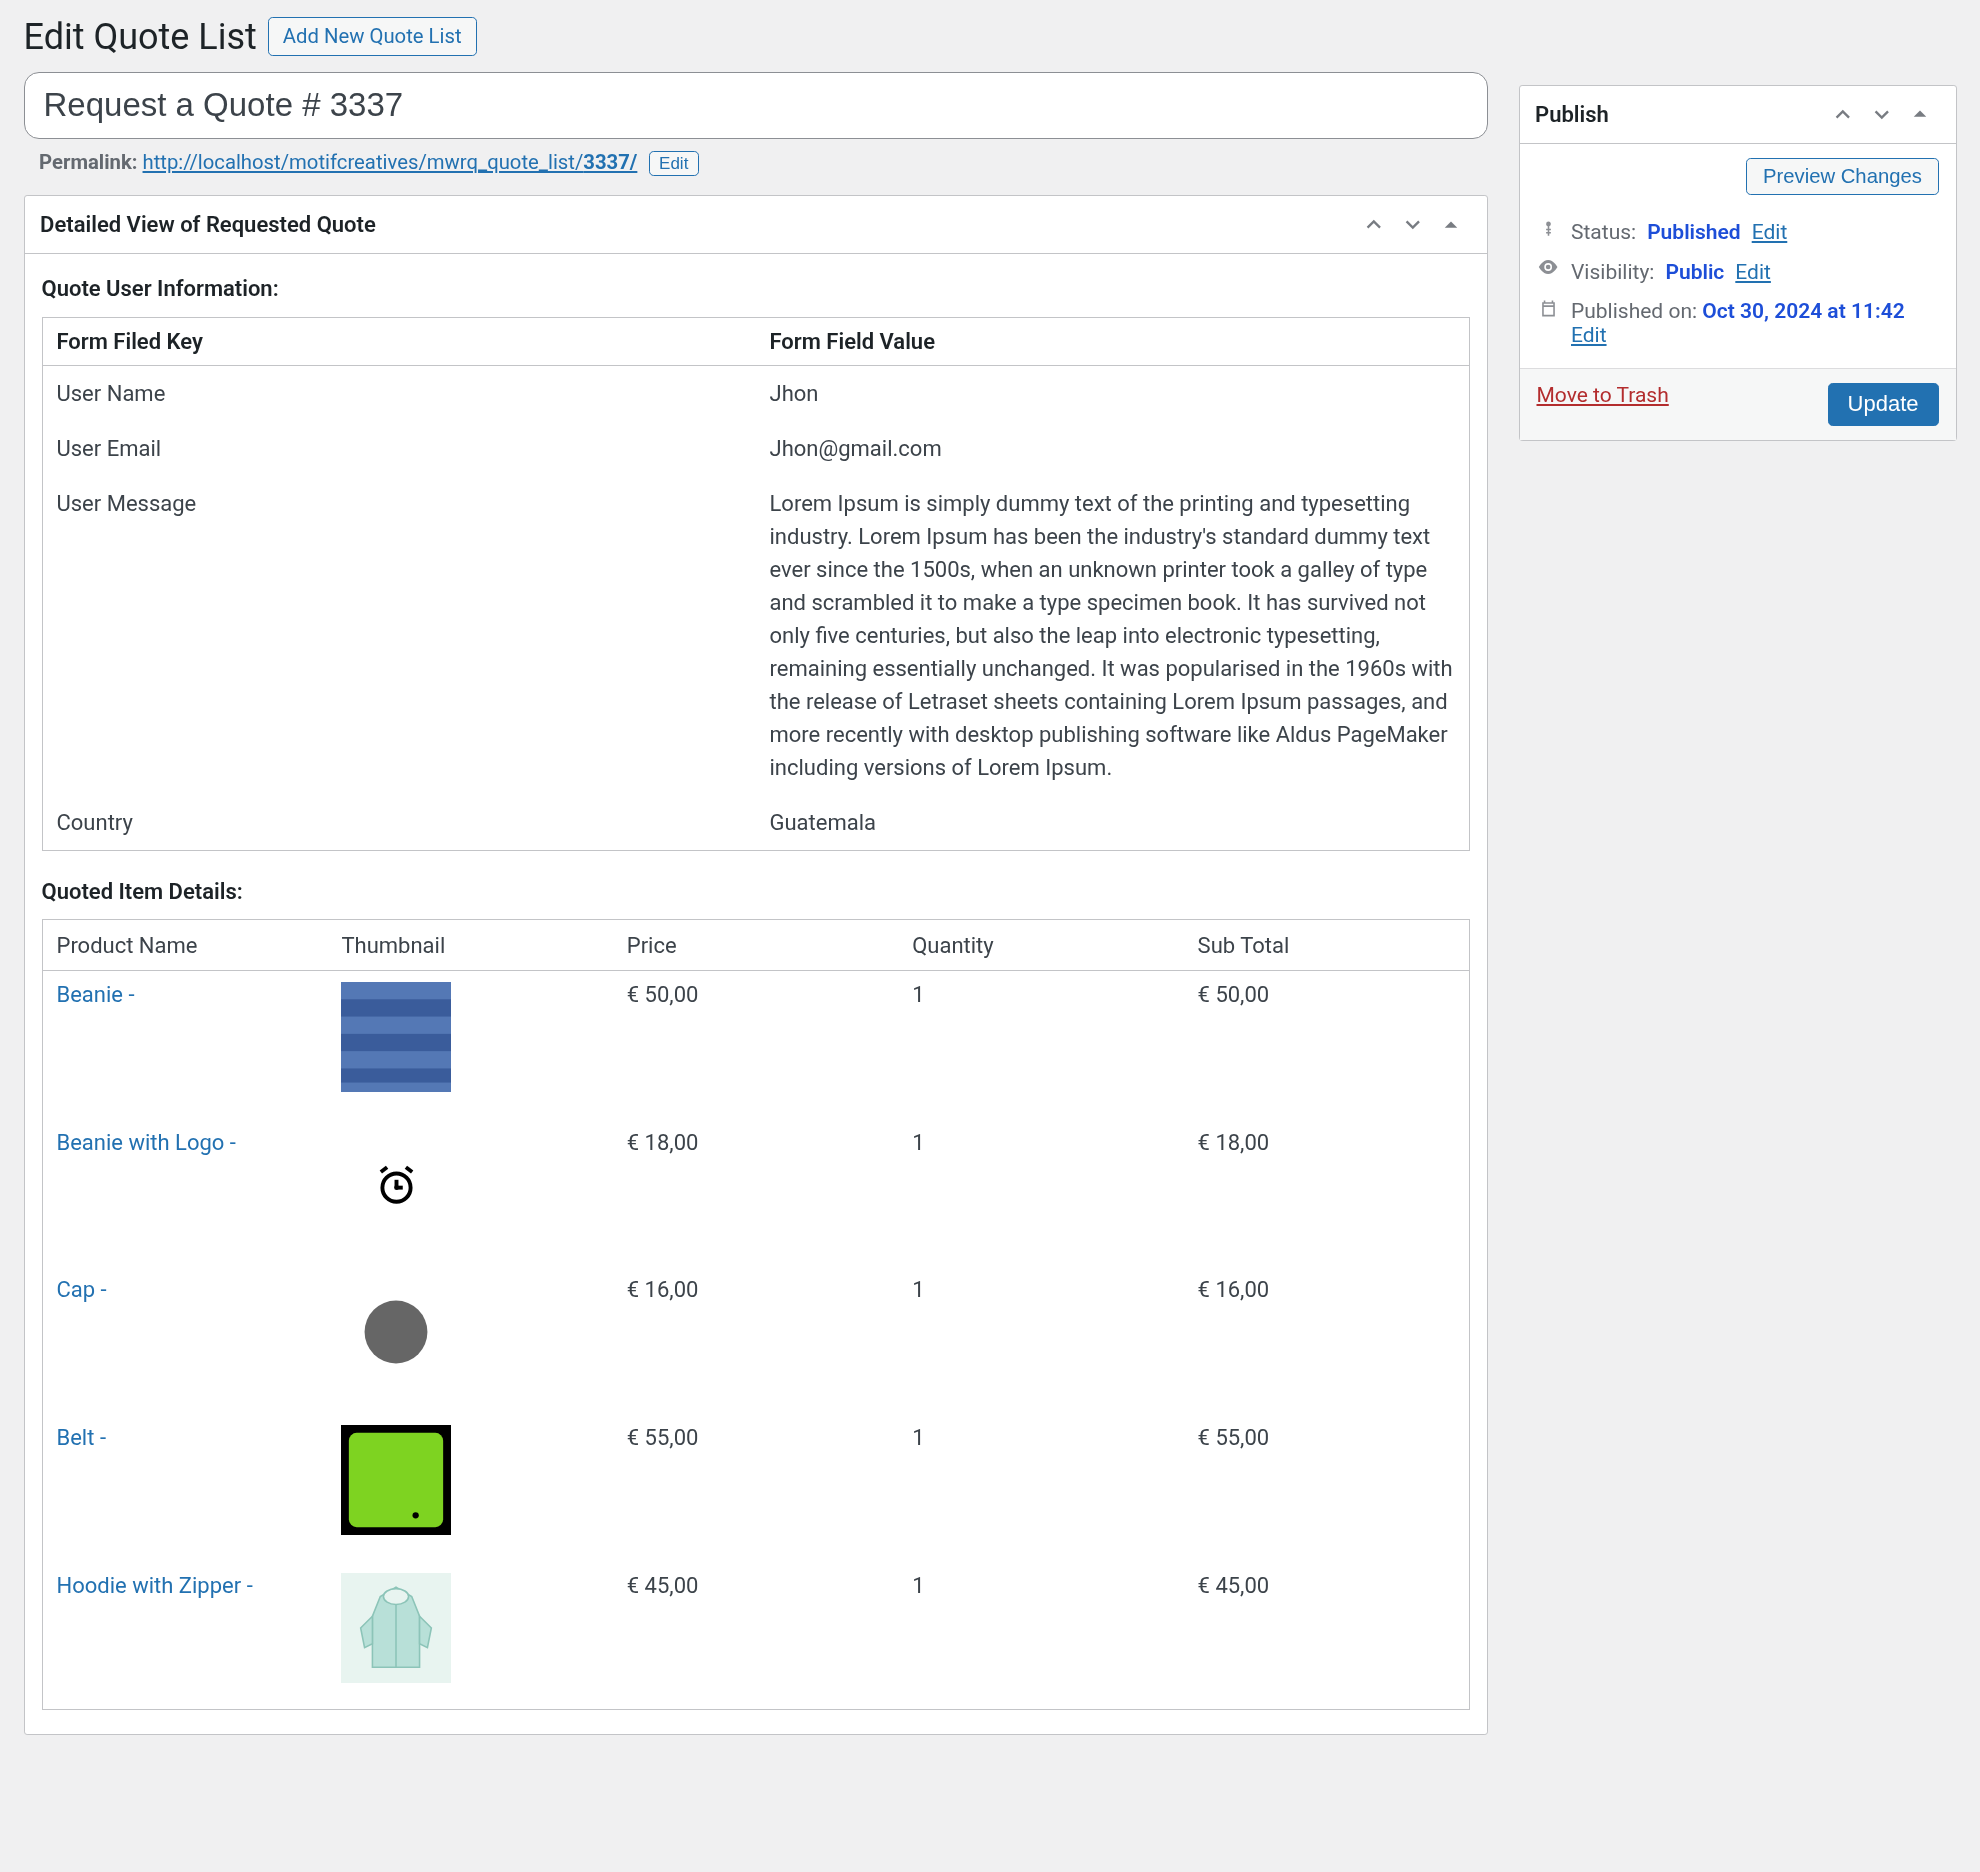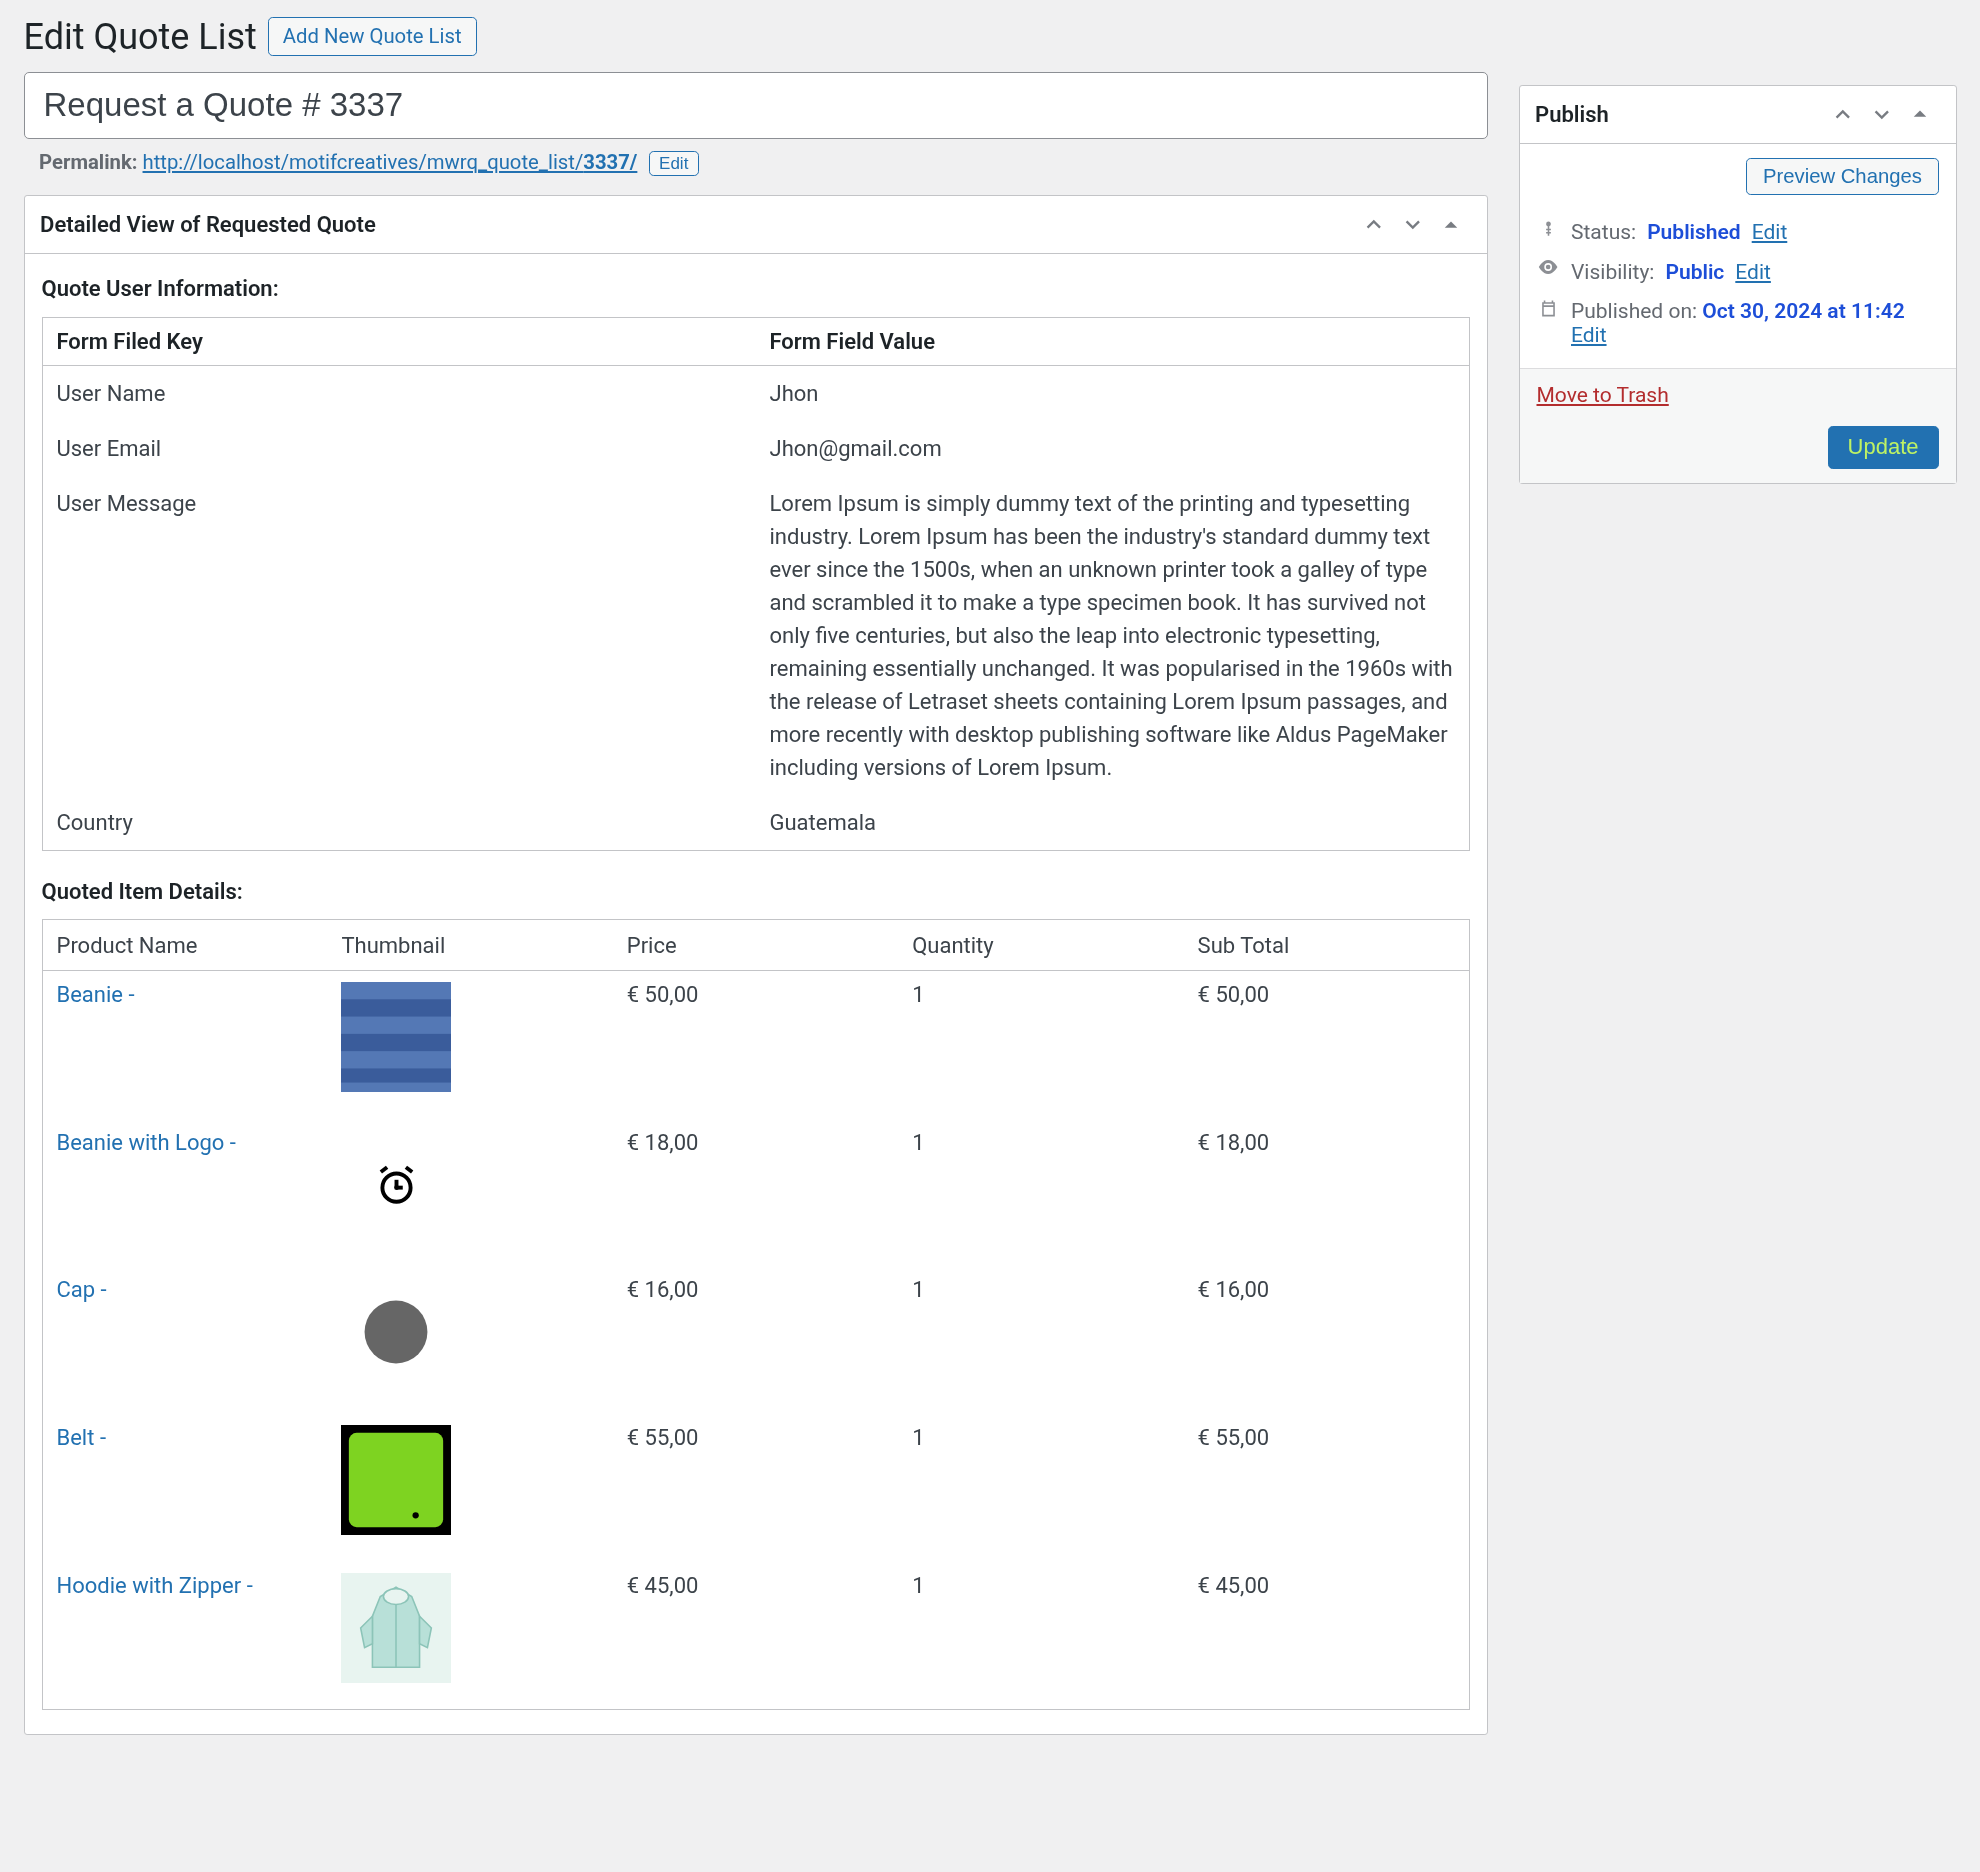--- a/index.html
+++ b/index.html
@@ -26,21 +26,21 @@
     cursor: pointer;
     text-decoration: none;
     line-height: 1.4;
   }
 
   .title-input {
     width: 100%;
     font-size: 33px;
     padding: 9.4px 19px;
     border: 1.6px solid #8c8f94;
-    border-radius: 5px;
+    border-radius: 15px;
     background: #fff;
     color: #3c434a;
     line-height: 1.4;
   }
 
   .permalink-row {
     padding: 11px 15.6px 19px;
     font-size: 20.3px;
     color: #646970;
   }
@@ -184,26 +184,25 @@
     border-top: 1.6px solid #dcdcde;
     padding: 14px 17px;
     display: flex;
     align-items: flex-start;
     justify-content: space-between;
   }
   .trash-link { color: #b32d2e; text-decoration: underline; font-size: 21px; }
   .update-btn {
     background: #2271b1;
     border: 1.6px solid #2271b1;
-    color: #bef264;
+    color: #ffffff;
     padding: 7.8px 19px;
     font-size: 22px;
     border-radius: 4.7px;
     cursor: pointer;
-    margin-top: 43px;
   }
   svg { display: block; }
 </style>
 </head>
 <body>
 
 <div class="wrap">
   <div class="main-col">
     <div class="heading-row">
       <h1 class="page-title">Edit Quote List</h1>

